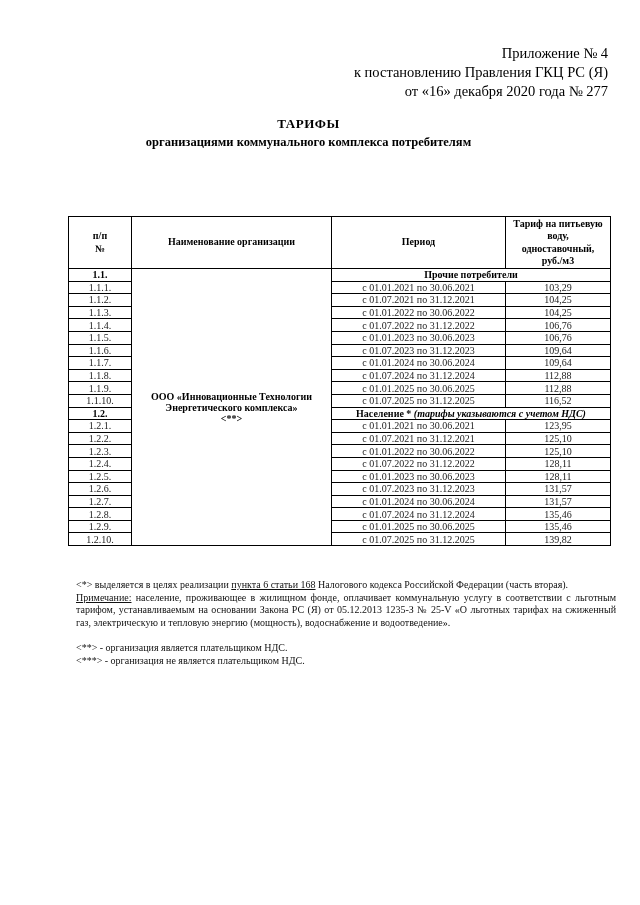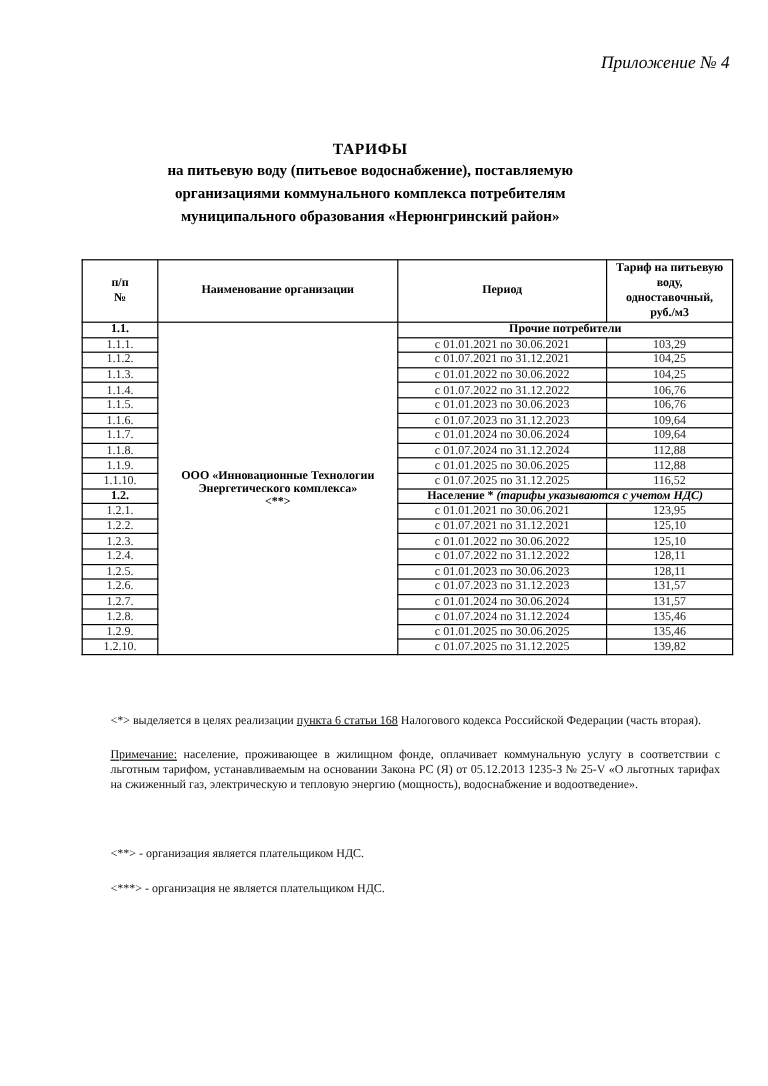--- a/index.html
+++ b/index.html
@@ -1,50 +1,50 @@
 <!DOCTYPE html>
 <html><head>
 <meta charset="utf-8">
 <style>
   html, body { margin: 0; padding: 0; background: #ffffff; }
   body { width: 640px; height: 905px; position: relative; overflow: hidden;
          font-family: "Liberation Serif", "DejaVu Serif", serif; color: #000; }
   .appendix { position: absolute; right: 32px; top: 44px; text-align: right;
-              font-size: 14.5px; line-height: 19px; font-style: italic; }
+              font-size: 14.5px; line-height: 19px; }
   .title-block { position: absolute; left: 0; width: 617px; top: 114px; text-align: center;
                  font-weight: bold; font-size: 12.5px; line-height: 19px; }
   .title-block .t-main { font-size: 13px; letter-spacing: 0.5px; }
   table.tariffs { position: absolute; left: 68px; top: 216px; width: 542px;
                   border-collapse: collapse; font-size: 10px; table-layout: fixed; }
   table.tariffs td, table.tariffs th { border: 1.3px solid #000; padding: 0; text-align: center;
                   line-height: 11px; height: 11.6px; }
   table.tariffs th { font-weight: bold; font-size: 10px; height: 51px; line-height: 12.5px; }
   .sec td.num { font-weight: bold; }
   .sec td.label { font-weight: bold; margin-top: 12px; }
   .sec td.label i { font-weight: bold; font-style: italic; font-family: Liberation Serif, serif; }
   td.org { font-weight: bold; font-size: 10px; line-height: 12.5px; vertical-align: middle; }
   .val { color: #222; }
   .notes { position: absolute; left: 76px; top: 579px; width: 540px; font-size: 10px;
            line-height: 12.7px; color: #111; text-align: justify; }
-  .notes p { margin: 16px; }
+  .notes p { margin: 0; }
   .notes .u { text-decoration: underline; }
   .notes .gap { height: 12.5px; }
 </style>
 </head>
 <body>
 
 <div class="appendix">
   <div>Приложение № 4</div>
+  <div>к постановлению Правления ГКЦ РС (Я)</div>
+  <div>от  «16»  декабря 2020 года № 277</div>
 </div>
 
 <div class="title-block">
   <div class="t-main">ТАРИФЫ</div>
-  <div>на питьевую воду (питьевое водоснабжение), поставляемую</div>
   <div>организациями коммунального комплекса потребителям</div>
-  <div>муниципального образования «Нерюнгринский район»</div>
 </div>
 
 <table class="tariffs">
   <colgroup>
     <col style="width:63px">
     <col style="width:200px">
     <col style="width:174px">
     <col style="width:105px">
   </colgroup>
   <thead>

